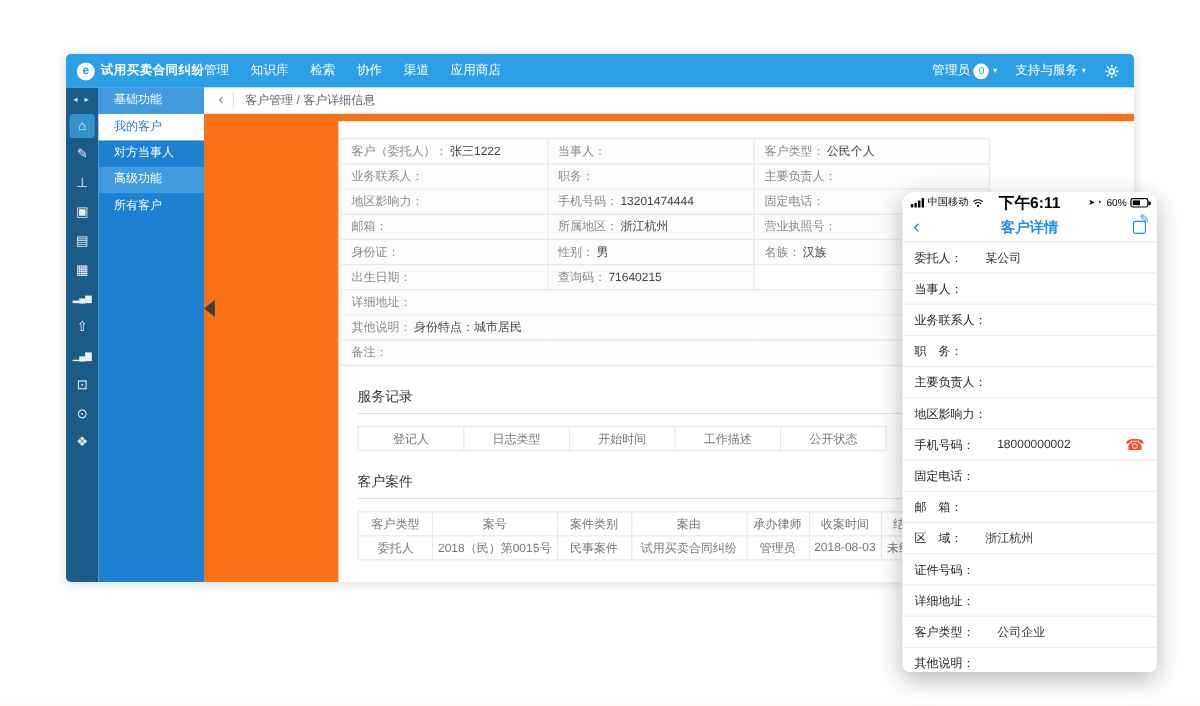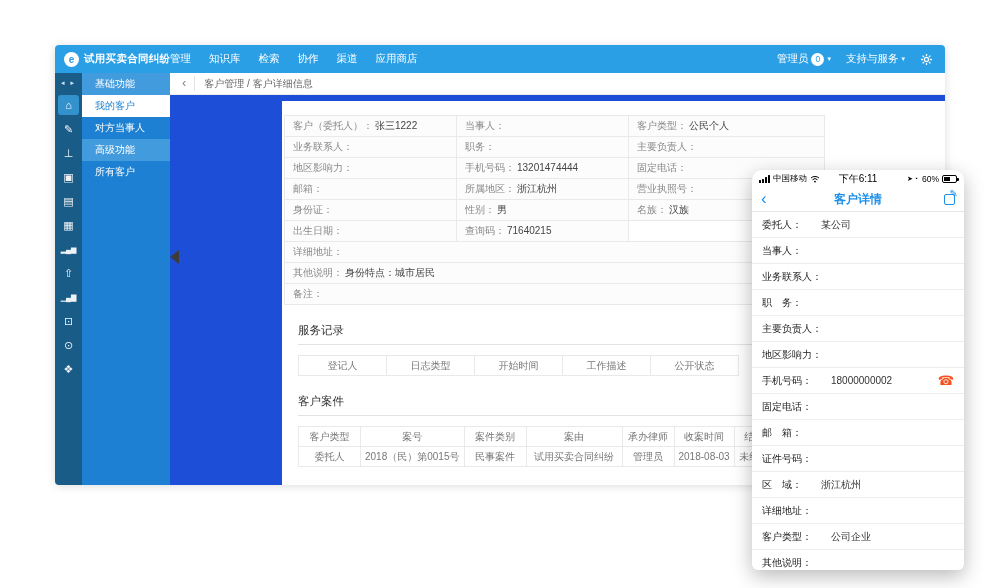--- a/index.html
+++ b/index.html
@@ -40,47 +40,47 @@
   .m{height:22px;line-height:22px;color:#fff;font-size:10px;padding-left:13px;cursor:pointer;white-space:nowrap;}
   .m.section{background:#429bdd;}
   .m.active{background:#fff;color:#1d80d2;}
 
   
   .content{flex:1;display:flex;flex-direction:column;min-width:0;}
   .crumbbar{flex:0 0 22px;background:#fff;border-bottom:1px solid #ebebeb;display:flex;align-items:center;
     font-size:10px;color:#666;padding-left:10px;}
   .crumb-back{font-size:13px;color:#888;padding:0 8px 2px 2px;border-right:1px solid #e3e3e3;cursor:pointer;line-height:1;}
   .crumb-path{padding-left:9px;cursor:pointer;}
-  .content-body{flex:1;position:relative;background:#1d4ed8;min-height:0;}
+  .content-body{flex:1;position:relative;background:#f97316;min-height:0;}
   .collapse{position:absolute;left:0;top:155px;width:0;height:0;
     border-top:7px solid transparent;border-bottom:7px solid transparent;border-right:9px solid #3c3c3c;cursor:pointer;}
   .panel{position:absolute;left:112px;top:6px;right:0;bottom:0;background:#fff;overflow:hidden;}
 
   
   table.form{border-collapse:collapse;table-layout:fixed;margin:14px 0 0 2px;}
   table.form td{border:1px solid #e9e9e9;background:#fcfcfc;font-size:10px;color:#888;
     height:21px;padding:0 8px;white-space:nowrap;overflow:hidden;}
   table.form td .v{color:#444;margin-left:2px;}
   table.form td.ghost{border:none;background:#fff;}
 
   .sec-title{margin:18px 16px 0 16px;padding-bottom:6px;border-bottom:1px solid #e3e3e3;
     font-size:11.5px;font-weight:normal;color:#333;}
   table.tbl{border-collapse:collapse;table-layout:fixed;margin:10px 0 0 16px;padding-left:16px;}
   table.tbl th,table.tbl td{border:1px solid #e9e9e9;background:#fff;font-size:10px;color:#777;
     font-weight:normal;text-align:center;height:20px;padding:0 4px;white-space:nowrap;overflow:hidden;}
 
   
-  .phone{position:absolute;left:752px;top:170px;width:212px;height:400px;background:#fff;
+  .phone{position:absolute;left:752px;top:160px;width:212px;height:400px;background:#fff;
     border-radius:10px 10px 6px 6px;box-shadow:0 6px 20px rgba(0,0,0,.28);overflow:hidden;z-index:5;}
   .p-status{height:18px;display:flex;align-items:center;gap:3px;padding:0 7px;font-size:8.5px;color:#000;position:relative;}
   .p-sig{display:flex;align-items:flex-end;gap:1px;height:8px;}
   .p-sig i{width:2px;background:#000;border-radius:.5px;display:block;}
   .p-sig i:nth-child(1){height:3px}.p-sig i:nth-child(2){height:4.5px}
   .p-sig i:nth-child(3){height:6px}.p-sig i:nth-child(4){height:8px}
-  .p-time{position:absolute;left:0;right:0;text-align:center;font-weight:normal;font-size:10px;}
+  .p-time{position:absolute;left:0;right:0;text-align:center;font-weight:bold;font-size:13px;}
   .p-sright{margin-left:auto;display:flex;align-items:center;gap:3px;z-index:1;}
   .p-xicons{font-size:7px;letter-spacing:1px;}
   .p-batt{width:15px;height:8px;border:1px solid #000;border-radius:2px;position:relative;}
   .p-batt::after{content:"";position:absolute;left:1px;top:1px;bottom:1px;width:6px;background:#000;}
   .p-batt::before{content:"";position:absolute;right:-3px;top:2px;width:2px;height:3px;background:#000;border-radius:0 1px 1px 0;}
   .p-nav{height:24px;border-bottom:1px solid #e6e6e6;display:flex;align-items:center;padding:0 9px;position:relative;}
   .p-back{color:#1e8fe8;font-size:17px;line-height:1;cursor:pointer;z-index:1;margin-top:-2px;}
   .p-title{position:absolute;left:0;right:0;text-align:center;color:#1e8fe8;font-size:12px;font-weight:600;}
   .p-edit-box{margin-left:auto;width:11px;height:11px;border:1.2px solid #1e8fe8;border-radius:2px;position:relative;cursor:pointer;z-index:1;}
   .p-edit-box .pen{position:absolute;right:-4px;top:-7px;font-size:10px;color:#1e8fe8;}
@@ -332,28 +332,28 @@
         </div>
       <div class="p-row">
           <span class="plab">固定电话：</span>
           <span class="pval"></span>
         </div>
       <div class="p-row">
           <span class="plab">邮　箱：</span>
           <span class="pval"></span>
         </div>
       <div class="p-row">
-          <span class="plab">证件号码：</span>
-          <span class="pval"></span>
-        </div>
-      <div class="p-row">
           <span class="plab">区　域：</span>
           <span class="pval">浙江杭州</span>
         </div>
       <div class="p-row">
+          <span class="plab">证件号码：</span>
+          <span class="pval"></span>
+        </div>
+      <div class="p-row">
           <span class="plab">详细地址：</span>
           <span class="pval"></span>
         </div>
       <div class="p-row">
           <span class="plab">客户类型：</span>
           <span class="pval">公司企业</span>
         </div>
       <div class="p-row">
           <span class="plab">其他说明：</span>
           <span class="pval"></span>

